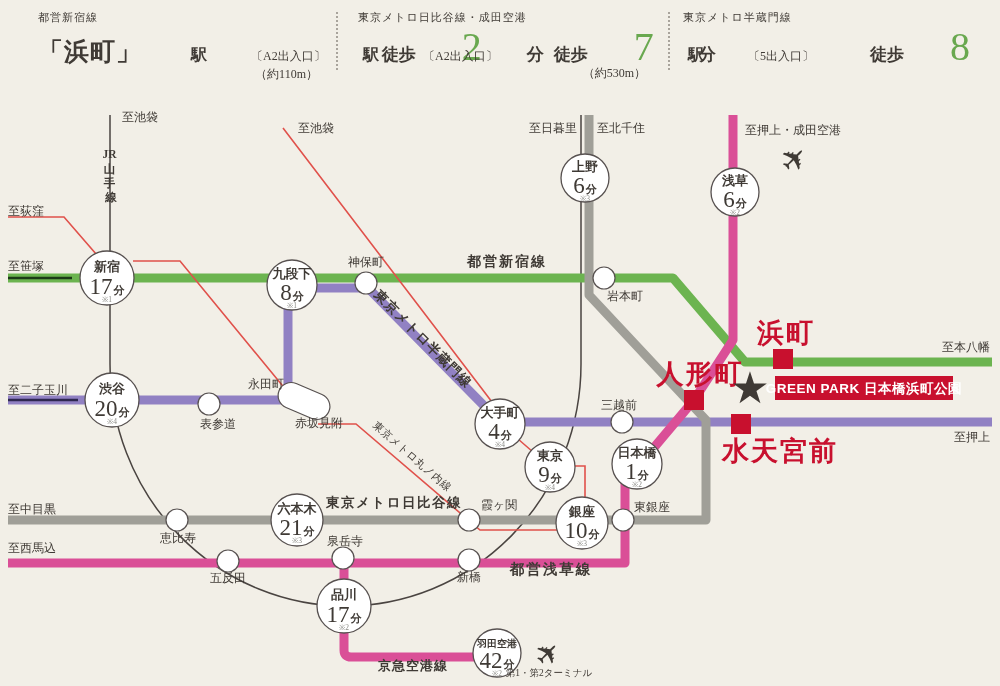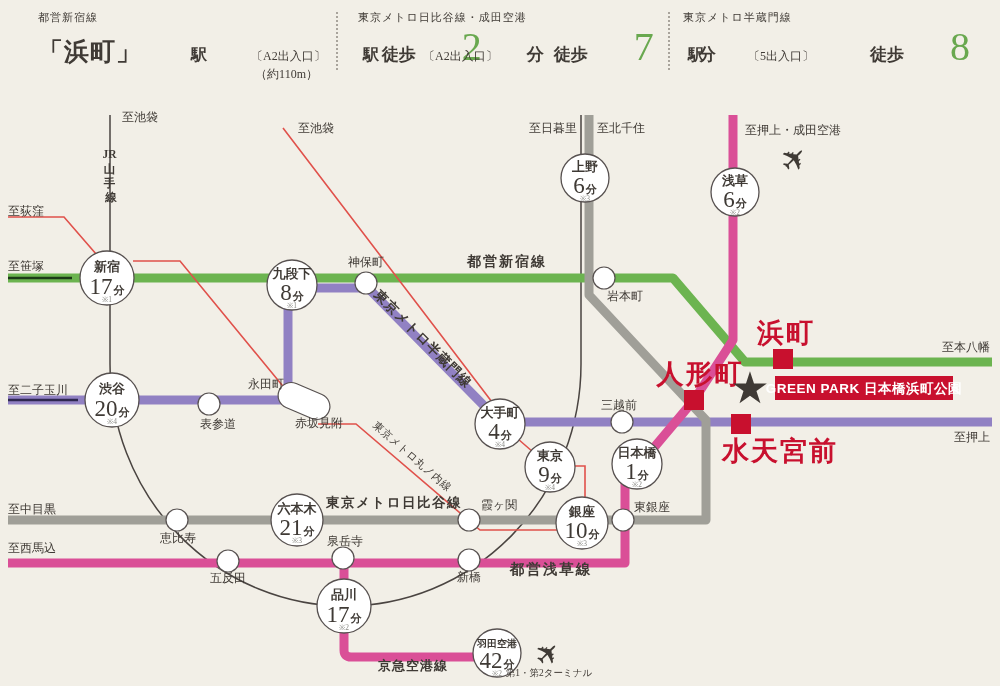--- a/index.html
+++ b/index.html
@@ -56,20 +56,21 @@
 
 <div class="hdr-col" style="left:358px;width:288px;">
   <div class="hdr-line">東京メトロ日比谷線・成田空港</div>
   <div class="hdr-main">
     <span class="hdr-eki">駅</span>
     <span class="hdr-exit">〔A2出入口〕</span>
     <span class="hdr-walk">徒歩</span>
     <span class="hdr-min">7</span>
     <span class="hdr-unit">分</span>
   </div>
+  <div class="hdr-dist">（約530m）</div>
 </div>
 
 <div class="hdr-sep" style="left:668px;"></div>
 
 <div class="hdr-col" style="left:683px;width:282px;">
   <div class="hdr-line">東京メトロ半蔵門線</div>
   <div class="hdr-main">
     <span class="hdr-eki">駅</span>
     <span class="hdr-exit">〔5出入口〕</span>
     <span class="hdr-walk">徒歩</span>

